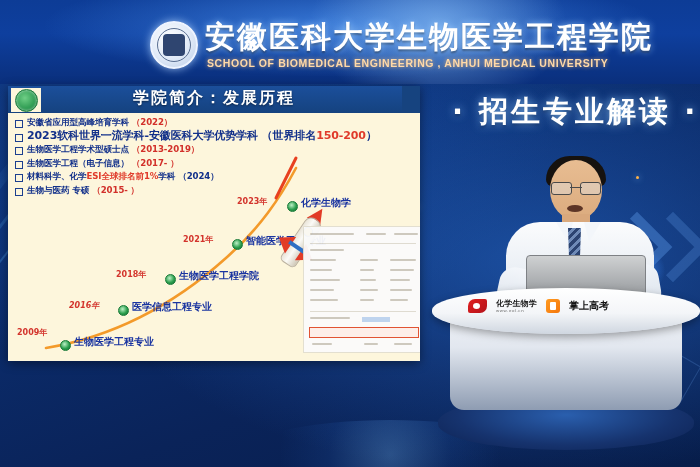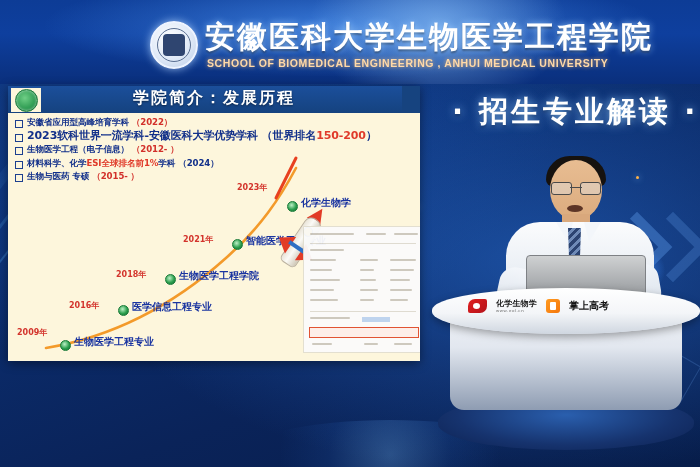--- a/index.html
+++ b/index.html
@@ -213,49 +213,53 @@
         <div class="b-row">
           <span class="b-box"></span>
           <span class="b-txt">安徽省应用型高峰培育学科 <span class="yr">（2022）</span></span>
         </div>
         <div class="b-row">
           <span class="b-box"></span>
           <span class="b-txt small">2023软科世界一流学科-安徽医科大学优势学科 （世界排名<span class="hi">150-200</span>）</span>
         </div>
         <div class="b-row">
           <span class="b-box"></span>
-          <span class="b-txt">生物医学工程（电子信息） <span class="yr">（2012- ）</span></span>
+          <span class="b-txt">生物医学工程学术型硕士点 <span class="yr">（2013-2019）</span></span>
+        </div>
+        <div class="b-row">
+          <span class="b-box"></span>
+          <span class="b-txt">生物医学工程（电子信息） <span class="yr">（2017- ）</span></span>
         </div>
         <div class="b-row">
           <span class="b-box"></span>
           <span class="b-txt">材料科学、化学<span class="hi">ESI全球排名前1%</span>学科 （2024）</span>
         </div>
         <div class="b-row">
           <span class="b-box"></span>
           <span class="b-txt">生物与医药 专硕 <span class="yr">（2015- ）</span></span>
         </div>
       </div>
 
     <svg class="tl-curve" viewBox="0 0 412 275">
       <path d="M 38 262 C 110 250, 170 215, 218 172 C 252 142, 272 112, 288 82" fill="none" stroke="#f39a2a" stroke-width="2.6" stroke-linecap="round"></path>
       <path d="M 268 112 C 276 96, 282 84, 288 72" fill="none" stroke="#e8401f" stroke-width="3" stroke-linecap="round"></path>
     </svg>
 
     <div id="timeline">
         <div class="tl-node" style="left: 279px; top: 115px;"></div>
-        <div class="tl-year" style="left: 229px; top: 96px;">2023年</div>
+        <div class="tl-year" style="left: 229px; top: 110px;">2023年</div>
         <div class="tl-label" style="left: 293px; top: 110px;">化学生物学</div>
         <div class="tl-node" style="left: 224px; top: 153px;"></div>
         <div class="tl-year" style="left: 175px; top: 148px;">2021年</div>
         <div class="tl-label" style="left: 238px; top: 148px;">智能医学工程专业</div>
         <div class="tl-node" style="left: 157px; top: 188px;"></div>
         <div class="tl-year" style="left: 108px; top: 183px;">2018年</div>
         <div class="tl-label" style="left: 171px; top: 183px;">生物医学工程学院</div>
         <div class="tl-node" style="left: 110px; top: 219px;"></div>
-        <div class="tl-year" style="left: 61px; top: 214px;">2016年</div>
+        <div class="tl-year" style="left: 61px; top: 214px; font-style: italic;">2016年</div>
         <div class="tl-label" style="left: 124px; top: 214px;">医学信息工程专业</div>
         <div class="tl-node" style="left: 52px; top: 254px;"></div>
         <div class="tl-year" style="left: 9px; top: 241px;">2009年</div>
         <div class="tl-label" style="left: 66px; top: 249px;">生物医学工程专业</div>
       </div>
 
     <div id="rocket">
       <div class="nose"></div>
         <div class="body"></div>
         <div class="win"></div>

